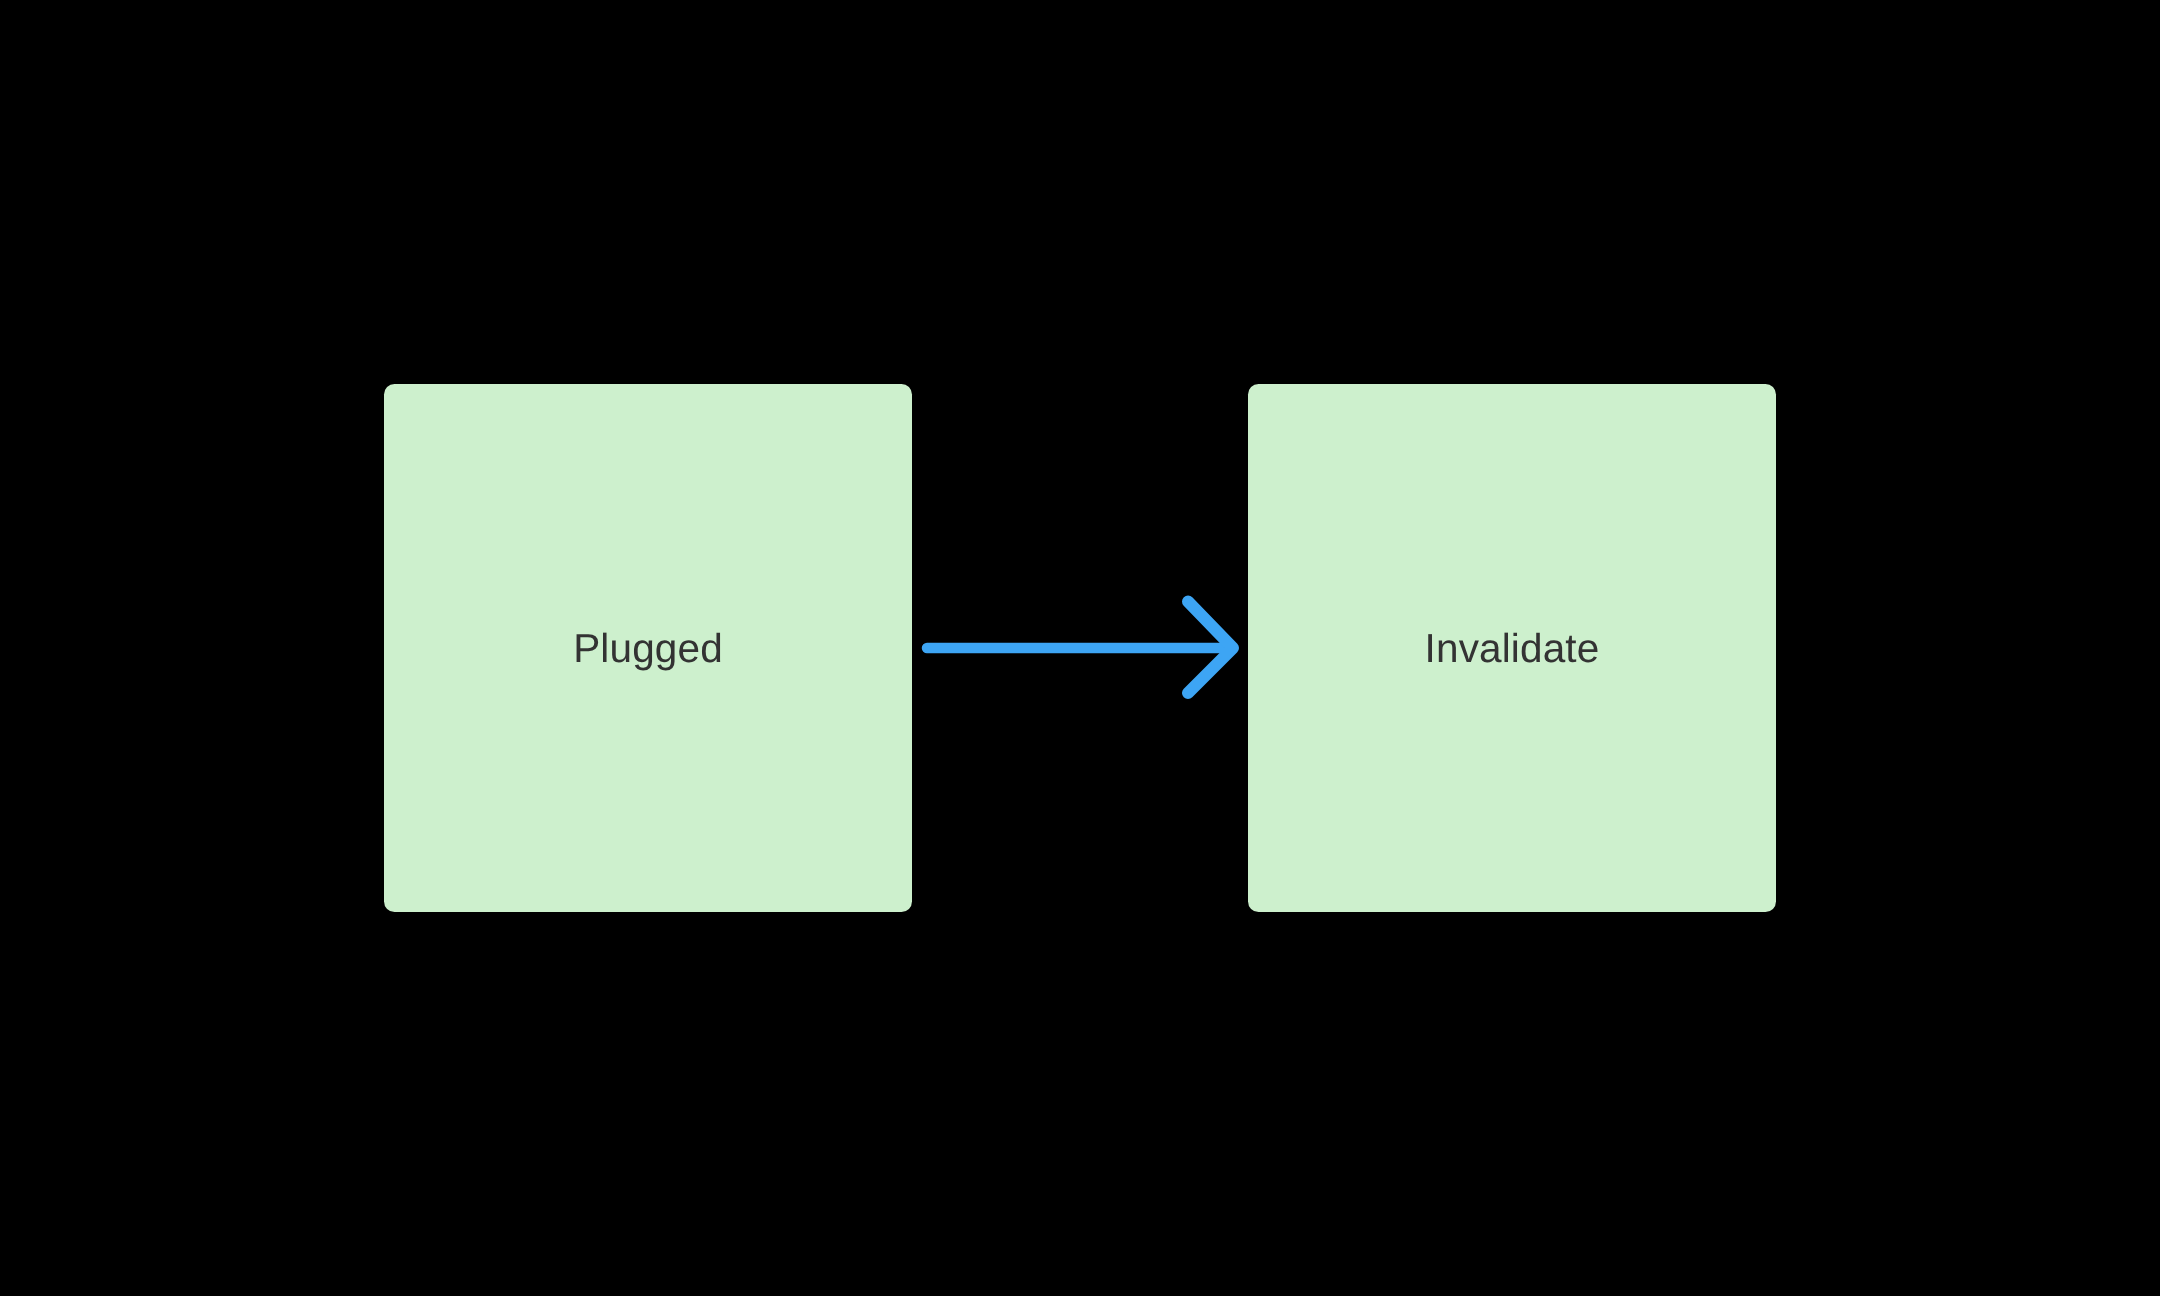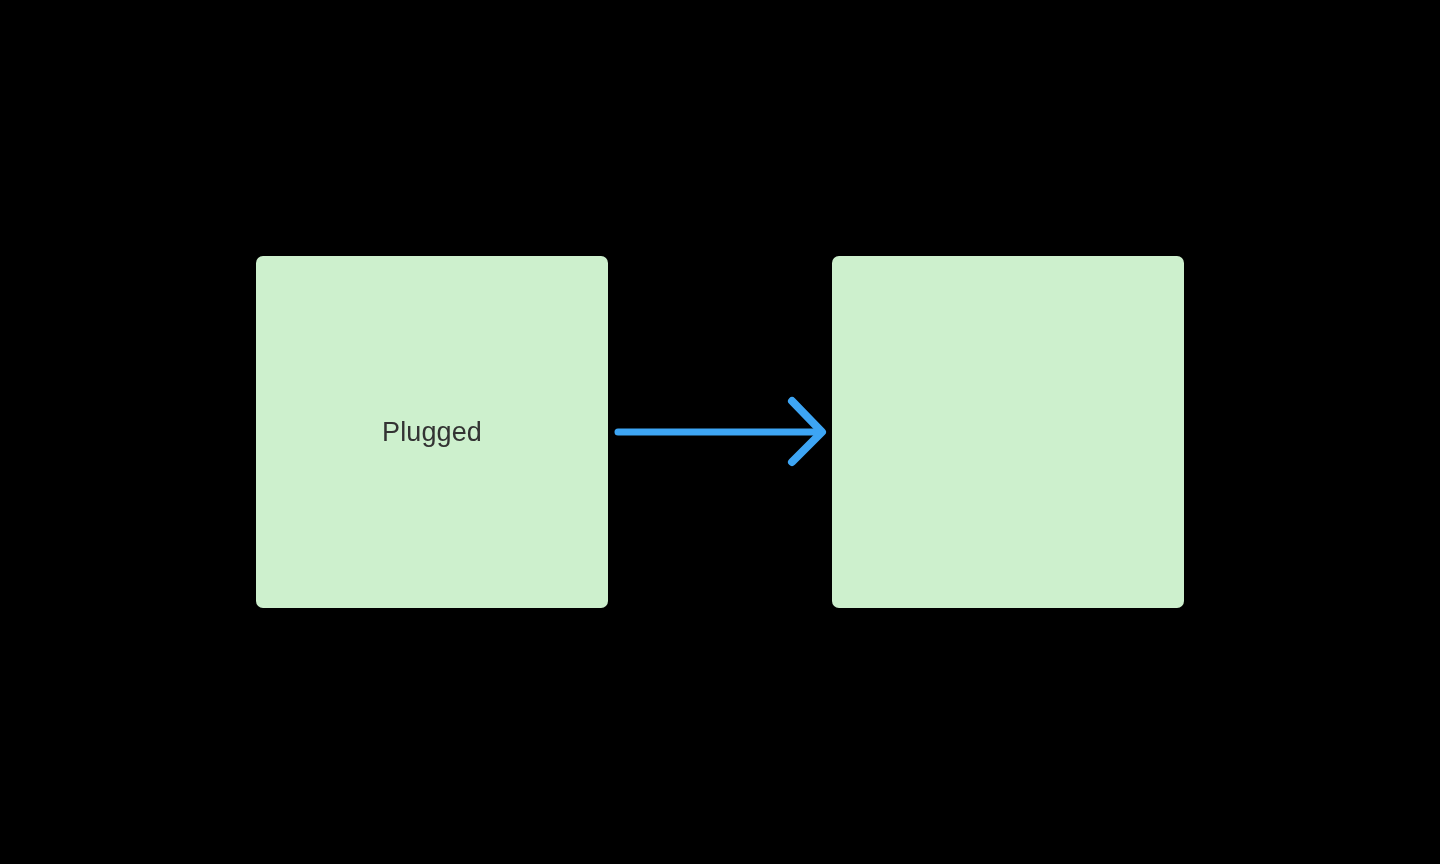--- a/index.html
+++ b/index.html
@@ -70,15 +70,16 @@
       <path class="edge-line" d="M 618 432 L 816 432" stroke="#3da5f4" stroke-width="7"></path>
       <path class="edge-head" d="M 792 401 L 822 432 L 792 462" stroke="#3da5f4" stroke-width="8"></path>
     </g>
   </svg>
 
   <div class="node" id="node-plugged">
     <div class="node-label">Plugged</div>
   </div>
 
   <div class="node" id="node-send-invalidate">
+    <div class="node-label">Invalidate</div>
   </div>
 
 </div>
 
 </body></html>

